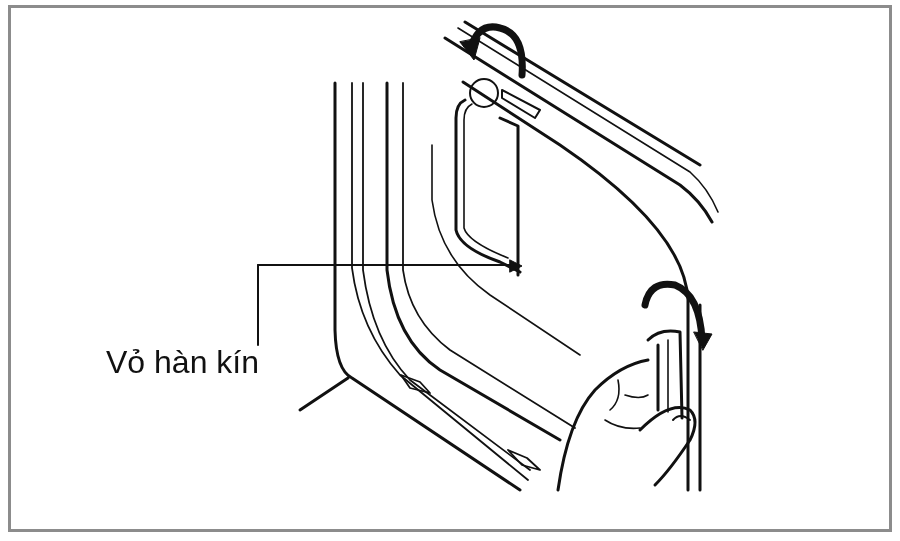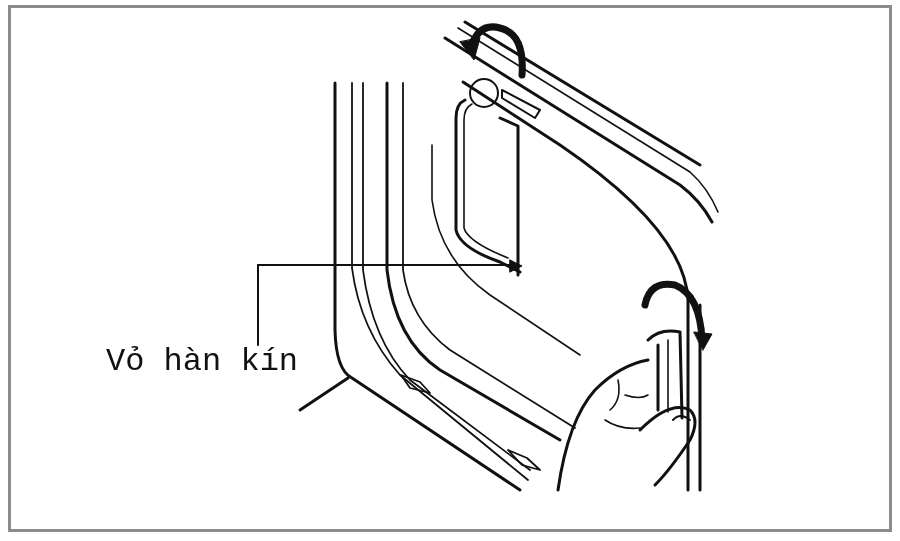--- a/index.html
+++ b/index.html
@@ -4,21 +4,21 @@
 <style>
   html, body { margin: 0; padding: 0; background: #ffffff; }
   body { width: 900px; height: 541px; position: relative; overflow: hidden; }
   .frame {
     position: absolute; left: 8px; top: 5px; width: 884px; height: 527px;
     border: 3px solid #8c8c8c; box-sizing: border-box; background: #fff;
   }
   svg.art { position: absolute; left: 0; top: 0; width: 900px; height: 541px; }
   .label {
     position: absolute; left: 106px; top: 346px;
-    font-family: Liberation Mono, monospace; font-size: 32px; color: #111;
+    font-family: Liberation Sans, sans-serif; font-size: 32px; color: #111;
     white-space: nowrap; line-height: 1;
   }
 </style>
 </head>
 <body>
 
 <div class="frame"></div>
 
 <svg class="art" viewBox="0 0 900 541" fill="none" stroke="#111" stroke-linecap="round" stroke-linejoin="round">
 

